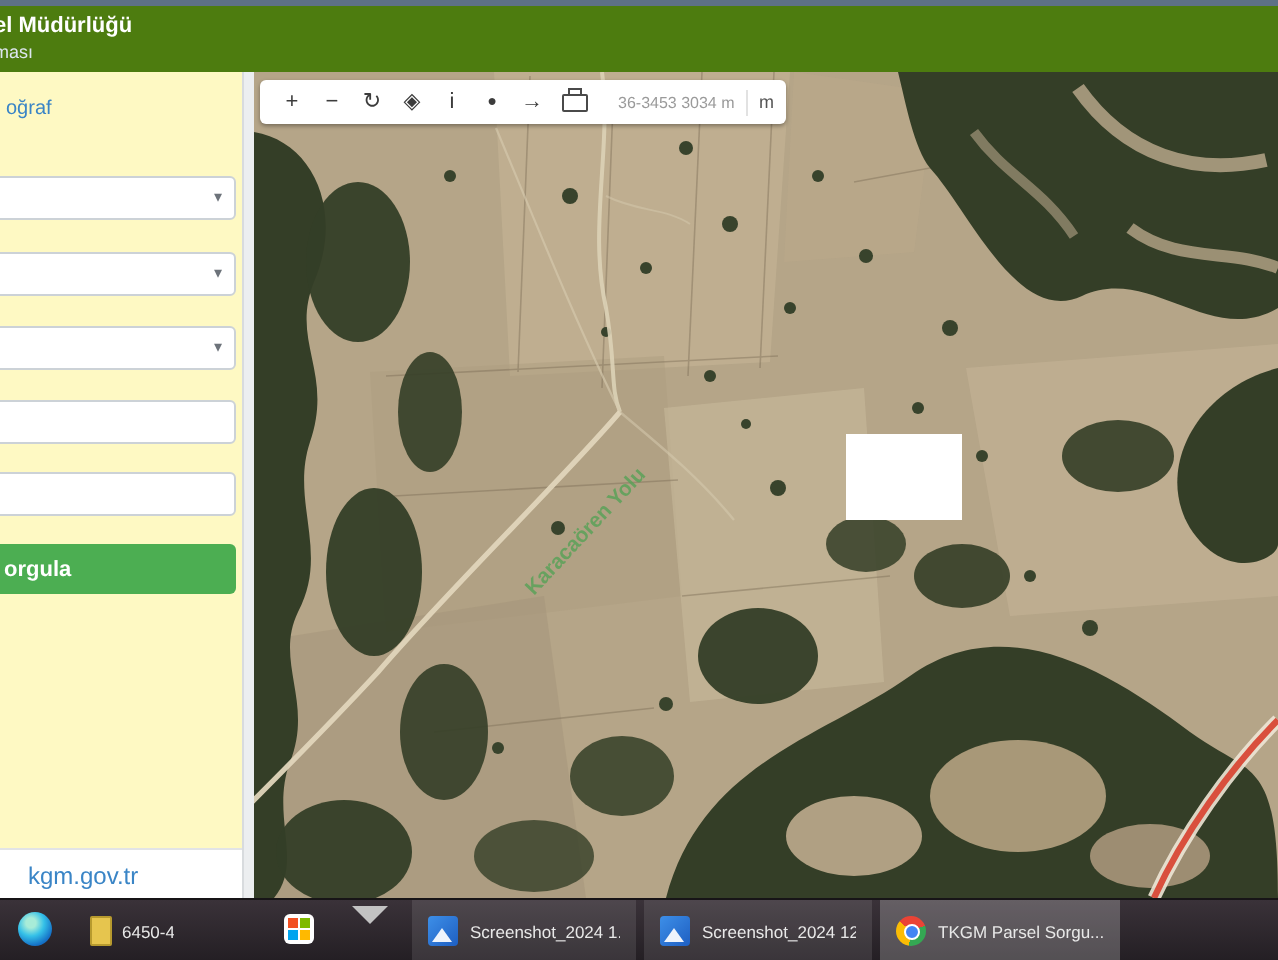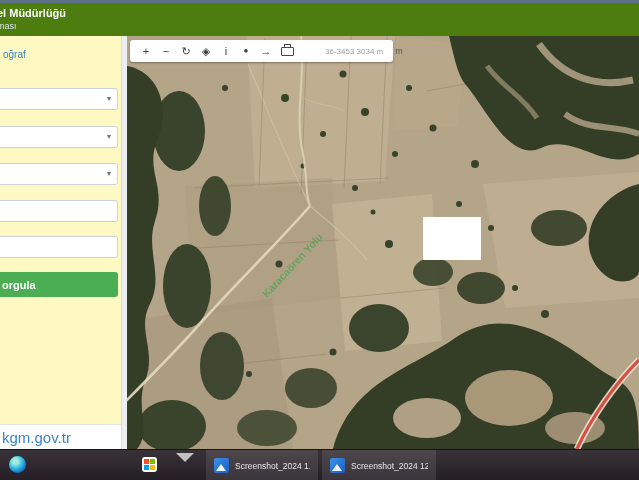--- a/index.html
+++ b/index.html
@@ -14,32 +14,32 @@
   
   .sidebar{position:absolute;left:0;top:36px;width:127px;height:413px;background:#eceef0}
   .panel{position:absolute;left:0;top:0;width:121px;height:413px;background:#fef9c3;border-right:1px solid #d8dbde}
   .section-link{position:absolute;left:3px;top:13px;color:#3a85c6;font-size:10px;cursor:pointer;white-space:nowrap}
   .field{position:absolute;left:-4px;width:122px;height:22px;background:#fff;border:1px solid #ccd2d7;border-radius:3px;box-sizing:border-box}
   .chev{position:absolute;right:6px;top:4px;color:#6d737a;font-size:8px;line-height:12px}
   .fval{position:absolute;left:8px;top:4px;font-size:10px;color:#333}
   .query-btn{position:absolute;left:-4px;top:236px;width:122px;height:25px;background:#4cae52;border-radius:3px;
     color:#fff;font-size:11px;font-weight:bold;display:flex;align-items:center;padding-left:6px;box-sizing:border-box;cursor:pointer}
   .footer-box{position:absolute;left:0;top:388px;width:121px;height:25px;background:#fff;border-top:1px solid #e2e4e6;display:flex;align-items:center}
-  .footer-link{color:#3a85c6;font-size:15px;margin-left:2px;white-space:nowrap;cursor:pointer}
+  .footer-link{color:#3a85c6;font-size:12px;margin-left:14px;white-space:nowrap;cursor:pointer}
 
   
   .map{position:absolute;left:127px;top:36px;width:512px;height:413px;background:#b5a588;overflow:hidden}
   .map svg{position:absolute;left:0;top:0}
   .map-toolbar{position:absolute;left:3px;top:4px;width:263px;height:22px;background:#fff;border-radius:3px;
     box-shadow:0 1px 2px rgba(0,0,0,.35);display:flex;align-items:center;padding:0 6px;box-sizing:border-box}
   .tb-btn{width:20px;text-align:center;font-size:11px;color:#3c3c3c;line-height:22px;cursor:pointer;flex:0 0 auto}
   .tb-btn.small{font-size:8px}
   .printer-icon{width:11px;height:7px;border:1px solid #4a4a4a;border-radius:1px;position:relative;margin:0 7px 0 5px;flex:0 0 auto;cursor:pointer}
   .printer-icon::before{content:"";position:absolute;left:2px;top:-4px;width:5px;height:3px;border:1px solid #4a4a4a;border-bottom:none}
-  .tb-scale{margin-left:24px;font-size:8px;color:#9a9a9a;white-space:nowrap}
+  .tb-scale{margin-left:8px;font-size:8px;color:#9a9a9a;white-space:nowrap}
   .tb-div{width:1px;height:13px;background:#e2e2e2;margin:0 6px}
   .tb-unit{font-size:9px;color:#555;cursor:pointer}
 
   
   .taskbar{position:absolute;left:0;top:449px;width:639px;height:31px;background:linear-gradient(#3a3239,#241f24);border-top:1px solid #171417;box-sizing:border-box}
   .edge-icon{position:absolute;left:9px;top:6px;width:17px;height:17px;border-radius:50%;cursor:pointer;
     background:radial-gradient(circle at 38% 32%,#a8ecd8 0 16%,#35c1e8 42%,#1673c8 72%,#0b4a9e 100%)}
   .notes-btn{position:absolute;left:36px;top:0;height:31px;display:flex;align-items:center;gap:5px;padding:0 9px;cursor:pointer}
   .notes-icon{width:9px;height:13px;background:#e6c54e;border:1px solid #b79a2e;border-radius:1px}
   .tb-label{font-size:8.5px;color:#e8e8e8;white-space:nowrap;overflow:hidden}
@@ -191,20 +191,24 @@
     <span class="printer-icon"></span>
     <span class="tb-scale">36-3453 3034 m</span>
     <span class="tb-div"></span>
     <span class="tb-unit">m</span>
   </div>
 </div>
 
 <div class="taskbar">
   <div class="edge-icon"></div>
 
+  <div class="notes-btn">
+    <span class="notes-icon"></span>
+    <span class="tb-label">6450-4</span>
+  </div>
 
   <div class="store-btn">
     <span class="store-icon">
         <i></i>
         <i></i>
         <i></i>
         <i></i>
       </span>
   </div>
 
@@ -215,14 +219,18 @@
   <div class="win-btn" style="left:206px;width:112px">
     <span class="photos-icon"></span>
     <span class="tb-label">Screenshot_2024 1...</span>
   </div>
 
   <div class="win-btn" style="left:322px;width:114px">
     <span class="photos-icon"></span>
     <span class="tb-label">Screenshot_2024 12...</span>
   </div>
 
+  <div class="win-btn active" style="left:440px;width:120px">
+    <span class="chrome-icon"></span>
+    <span class="tb-label">TKGM Parsel Sorgu...</span>
+  </div>
 
 </div>
 
 </body></html>

